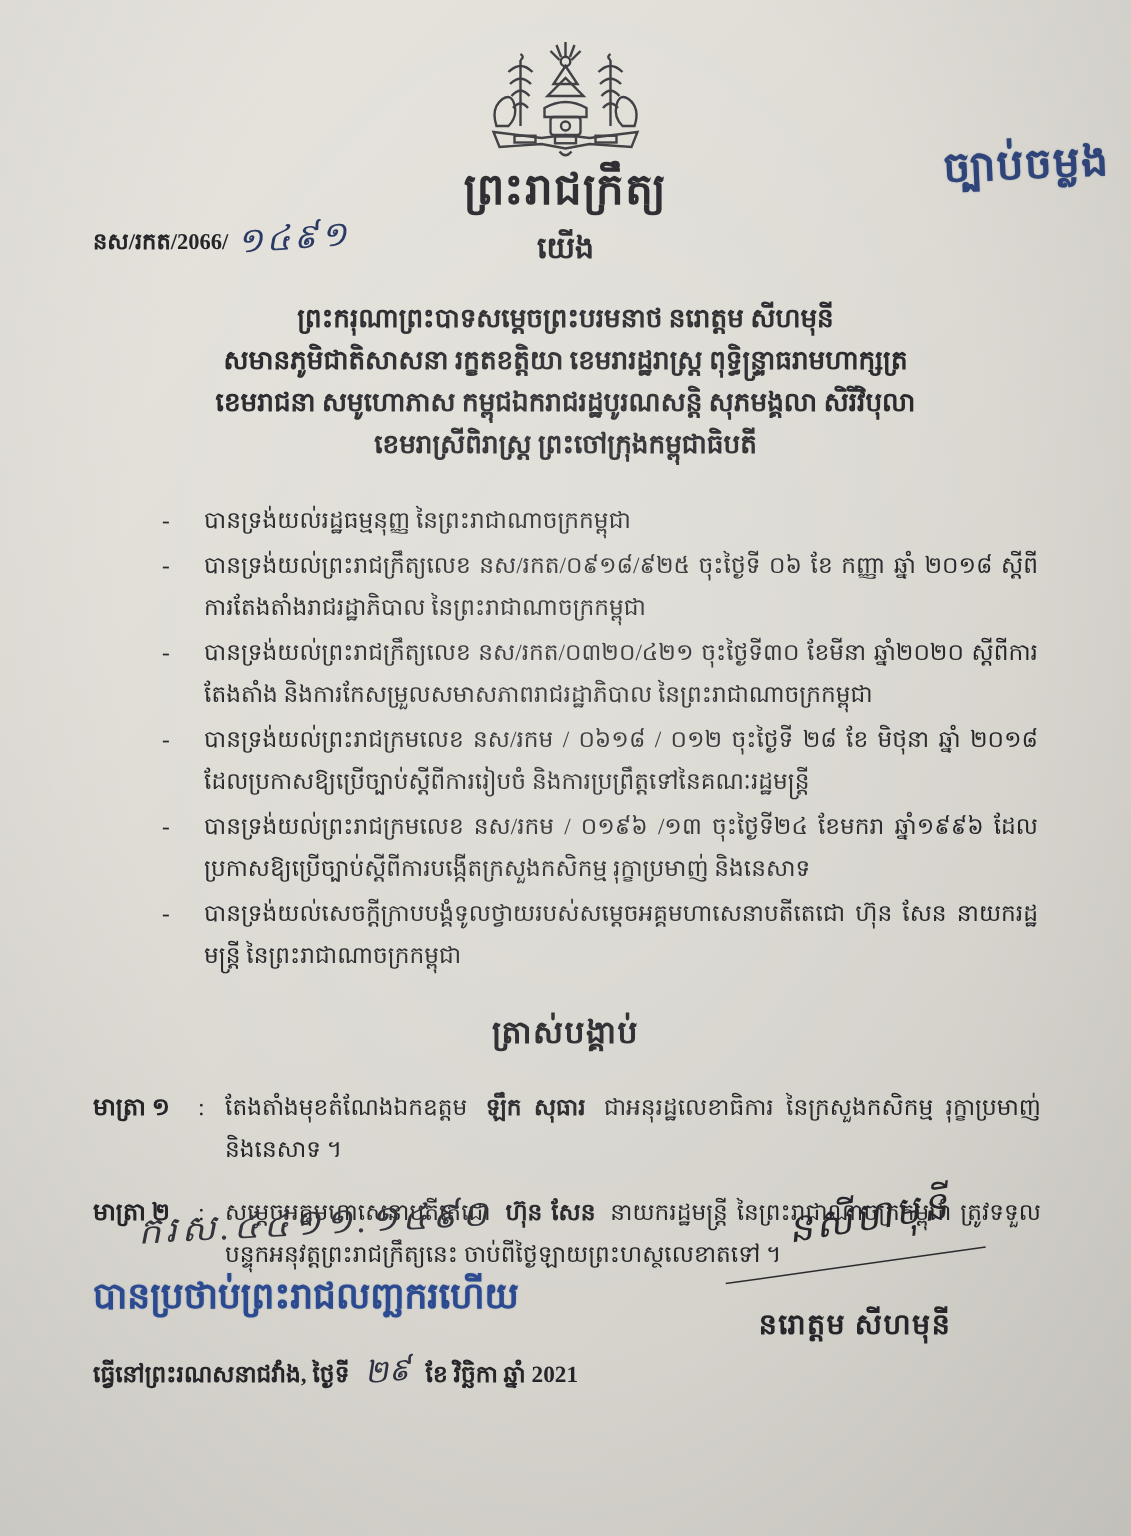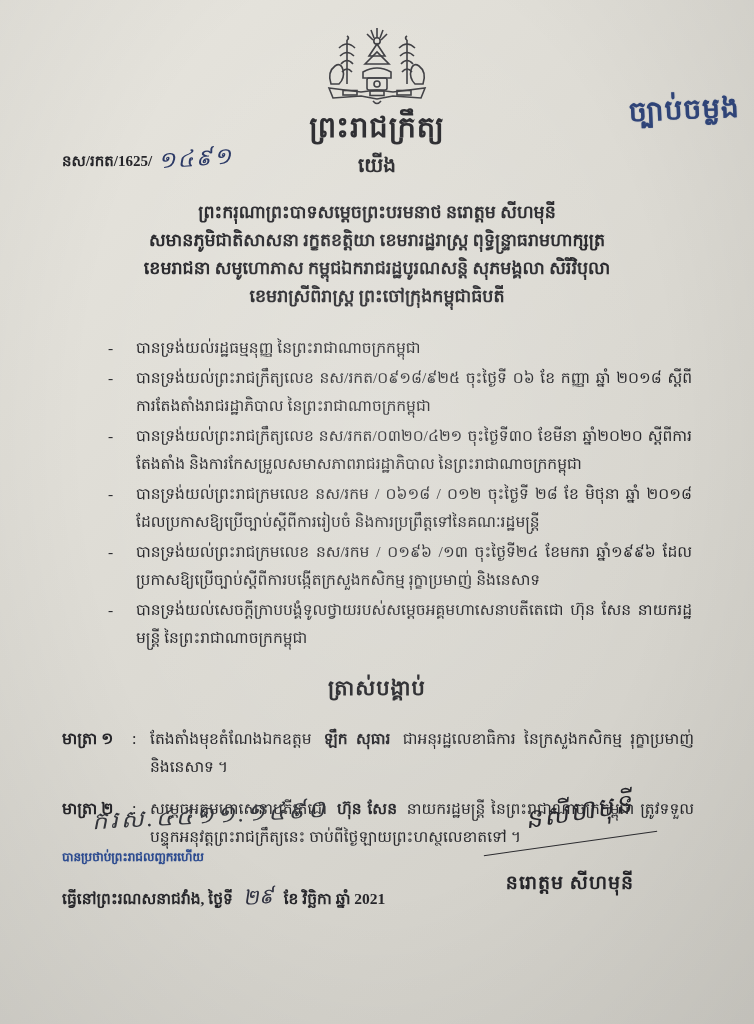--- a/index.html
+++ b/index.html
@@ -41,21 +41,21 @@
   .articles{margin:20px 60px 0 62px;}
   .article{display:flex;margin-bottom:14px;}
   .a-label{flex:0 0 70px;font-weight:bold;font-size:16px;line-height:28px;}
   .a-colon{flex:0 0 18px;font-size:16px;line-height:28px;}
   .a-text{flex:1;font-size:15.5px;line-height:28px;text-align:justify;}
   .a-name{font-weight:bold;padding:0 4px;}
   
   .seal-block{position:absolute;left:62px;top:800px;width:360px;}
   .seal-hand{font-style:italic;font-size:24px;color:#33353b;letter-spacing:3px;
     transform:rotate(-3deg);display:inline-block;margin-left:30px;}
-  .seal-text{margin-top:14px;font-size:12px;font-weight:bold;color:#2b4a8f;text-shadow:0 0 1px rgba(43,74,143,.4);}
+  .seal-text{margin-top:14px;font-size:24px;font-weight:bold;color:#2b4a8f;text-shadow:0 0 1px rgba(43,74,143,.4);}
   .seal-date{margin-top:16px;font-size:15.5px;font-weight:bold;white-space:nowrap;}
   .seal-day{font-style:italic;font-weight:normal;font-size:21px;color:#2f3140;
     display:inline-block;transform:rotate(-5deg);margin:0 10px;}
   
   .sig-block{position:absolute;left:455px;top:795px;width:230px;text-align:center;}
   .sig-hand{display:inline-block;transform:rotate(-9deg);font-style:italic;font-size:26px;
     color:#26262b;letter-spacing:2px;margin-left:20px;}
   .sig-line{width:175px;height:0;border-top:1.6px solid #2b2b2f;transform:rotate(-8deg);
     margin:10px auto 0 auto;}
   .sig-name{margin-top:26px;font-size:19px;font-weight:bold;letter-spacing:1px;}
@@ -111,21 +111,21 @@
     <rect x="80" y="64.5" width="14" height="4.5"></rect>
     <path d="M56 75 Q60 80 64 75"></path>
   </svg>
 
   <div class="stamp">ច្បាប់ចម្លង</div>
 
   <div class="doc-title">ព្រះរាជក្រឹត្យ</div>
   <div class="doc-we">យើង</div>
 
   <div class="ref-line">
-    <span>នស/រកត/1625/</span><span class="ref-hand">១៤៩១</span>
+    <span>នស/រកត/2066/</span><span class="ref-hand">១៤៩១</span>
   </div>
 
   <div class="royal-block">
     <div>ព្រះករុណាព្រះបាទសម្ដេចព្រះបរមនាថ នរោត្តម សីហមុនី</div>
     <div>សមានភូមិជាតិសាសនា រក្ខតខត្តិយា ខេមរារដ្ឋរាស្ត្រ ពុទ្ធិន្ទ្រាធរាមហាក្សត្រ</div>
     <div>ខេមរាជនា សមូហោភាស កម្ពុជឯករាជរដ្ឋបូរណសន្តិ សុភមង្គលា សិរីវិបុលា</div>
     <div>ខេមរាស្រីពិរាស្ត្រ ព្រះចៅក្រុងកម្ពុជាធិបតី</div>
   </div>
 
   <div class="preamble">

